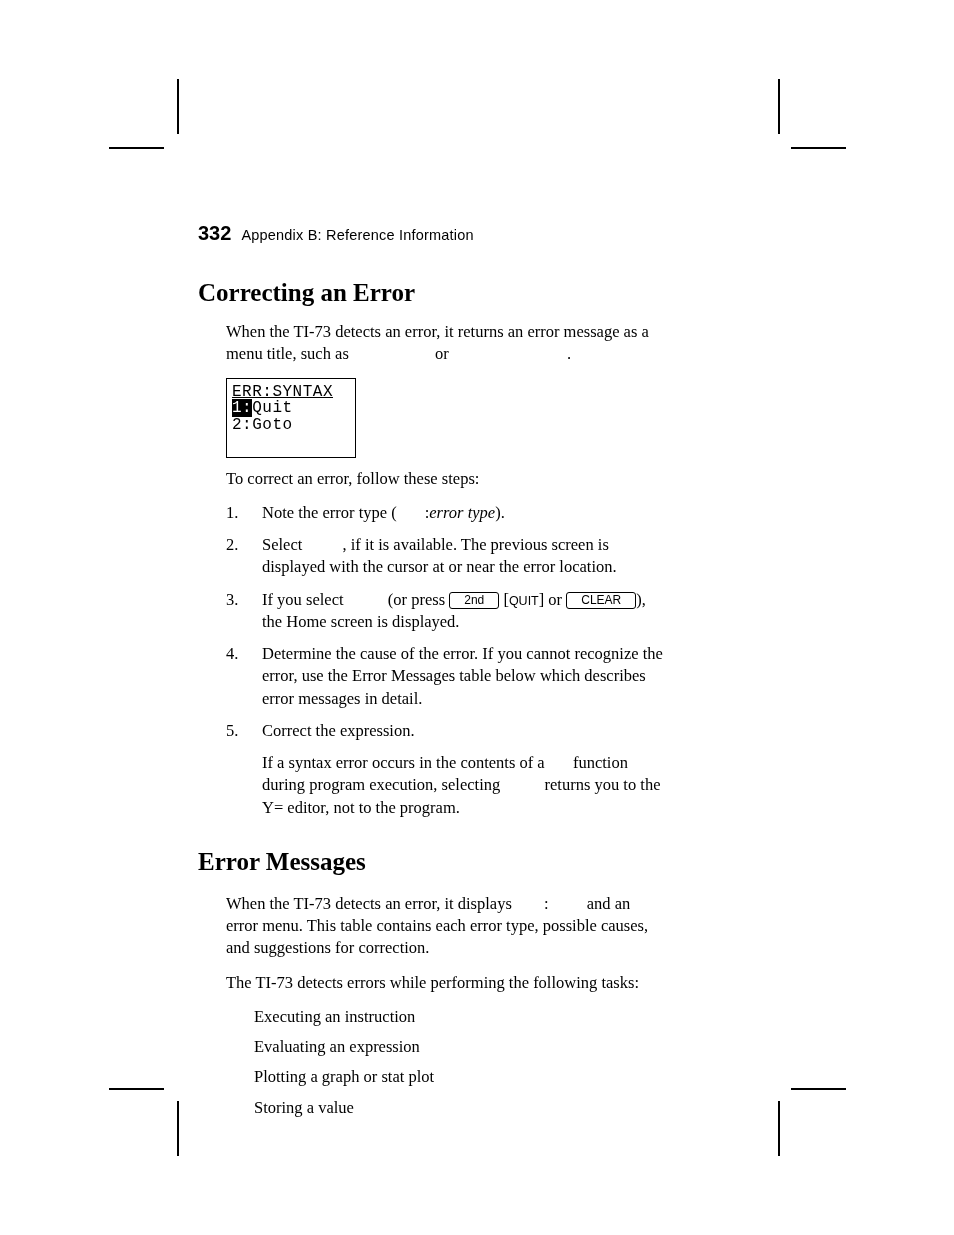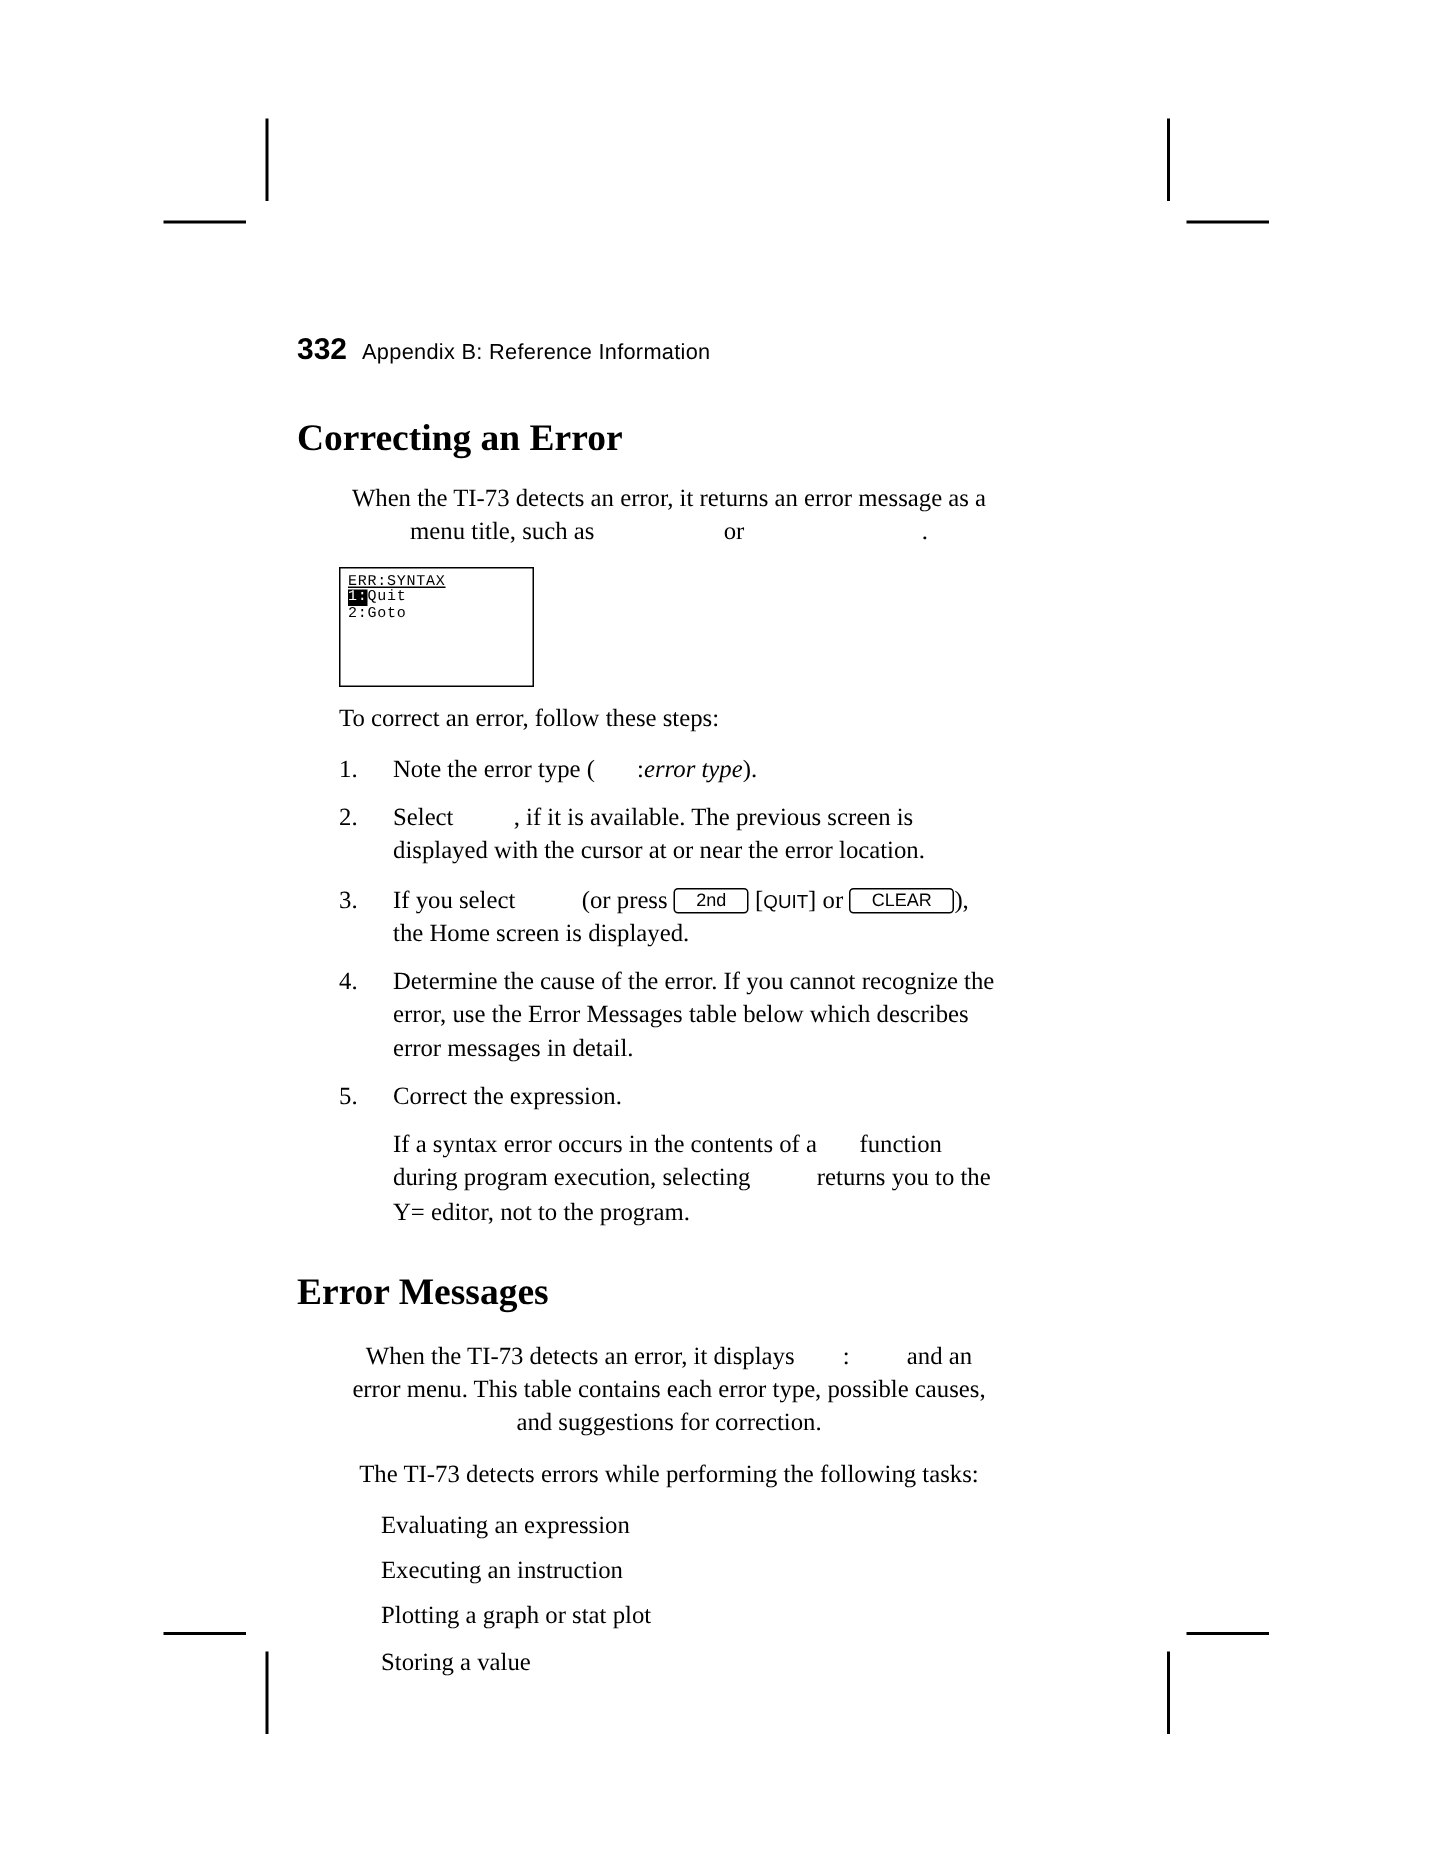--- a/index.html
+++ b/index.html
@@ -11,23 +11,23 @@
     .crop.h { height: 2px; }
     .crop.v { width: 2px; }
 
     .content { position: absolute; left: 198px; top: 222px; width: 580px; }
     .header-line { display: flex; align-items: baseline; gap: 10px; margin-bottom: 34px; }
     .page-number { font-family: Verdana, Arial, sans-serif; font-weight: bold; font-size: 20px; color: #000; }
     .header-text { font-family: Verdana, Arial, sans-serif; font-size: 14.5px; color: #000; letter-spacing: 0.2px; }
 
     h1.section { font-family: "Comic Sans MS", "Segoe Script", cursive; font-weight: bold; font-size: 25px; margin: 0 0 14px 0; color: #000; }
     .body { font-family: "Century Schoolbook", Georgia, 'Times New Roman', serif; font-size: 16.5px; line-height: 1.35; color: #000; }
-    .para { margin: 0 0 12px 28px; max-width: 440px; text-align: center; }
+    .para { margin: 0 0 12px 28px; max-width: 440px; }
     .para2 { margin: 10px 0 12px 28px; max-width: 440px; }
-    .screenshot { margin: 4px 0 10px 28px; border: 1.5px solid #000; width: 130px; height: 80px; padding: 5px 5px; font-family: 'Courier New', monospace; font-size: 10px; line-height: 1.05; white-space: pre; letter-spacing: 0.5px; }
+    .screenshot { margin: 4px 0 10px 28px; border: 1.5px solid #000; width: 130px; height: 80px; padding: 5px 5px; font-family: 'Courier New', monospace; font-size: 16px; line-height: 1.05; white-space: pre; letter-spacing: 0.5px; }
     .screenshot .hdr { text-decoration: underline; letter-spacing: 0.5px; }
     .screenshot .sel { background: #000; color: #fff; }
 
     ol.steps { margin: 0 0 0 28px; padding: 0; list-style: none; }
     ol.steps li { display: flex; gap: 14px; margin-bottom: 10px; max-width: 440px; }
     ol.steps li .num { flex: 0 0 22px; }
     ol.steps li .txt { flex: 1; }
     .sub { margin-top: 10px; }
 
     .italic { font-style: italic; }
@@ -112,21 +112,21 @@
         </li>
       </ol>
 
       <div class="section2">
         <h1 class="section" style="margin-left:-0px;">Error Messages</h1>
         <p class="para">
           <span>When the TI-73 detects an error, it displays </span><span style="display:inline-block; width:28px;"></span><span>:</span><span style="display:inline-block; width:34px;"></span><span> and an error menu. This table contains each error type, possible causes, and suggestions for correction.</span>
         </p>
         <p class="para">The TI-73 detects errors while performing the following tasks:</p>
         <ul class="bullets">
+          <li>Executing an instruction</li>
           <li>Evaluating an expression</li>
-          <li>Executing an instruction</li>
           <li>Plotting a graph or stat plot</li>
           <li>Storing a value</li>
         </ul>
       </div>
     </div>
   </div>
 </div>
 
 </body></html>

